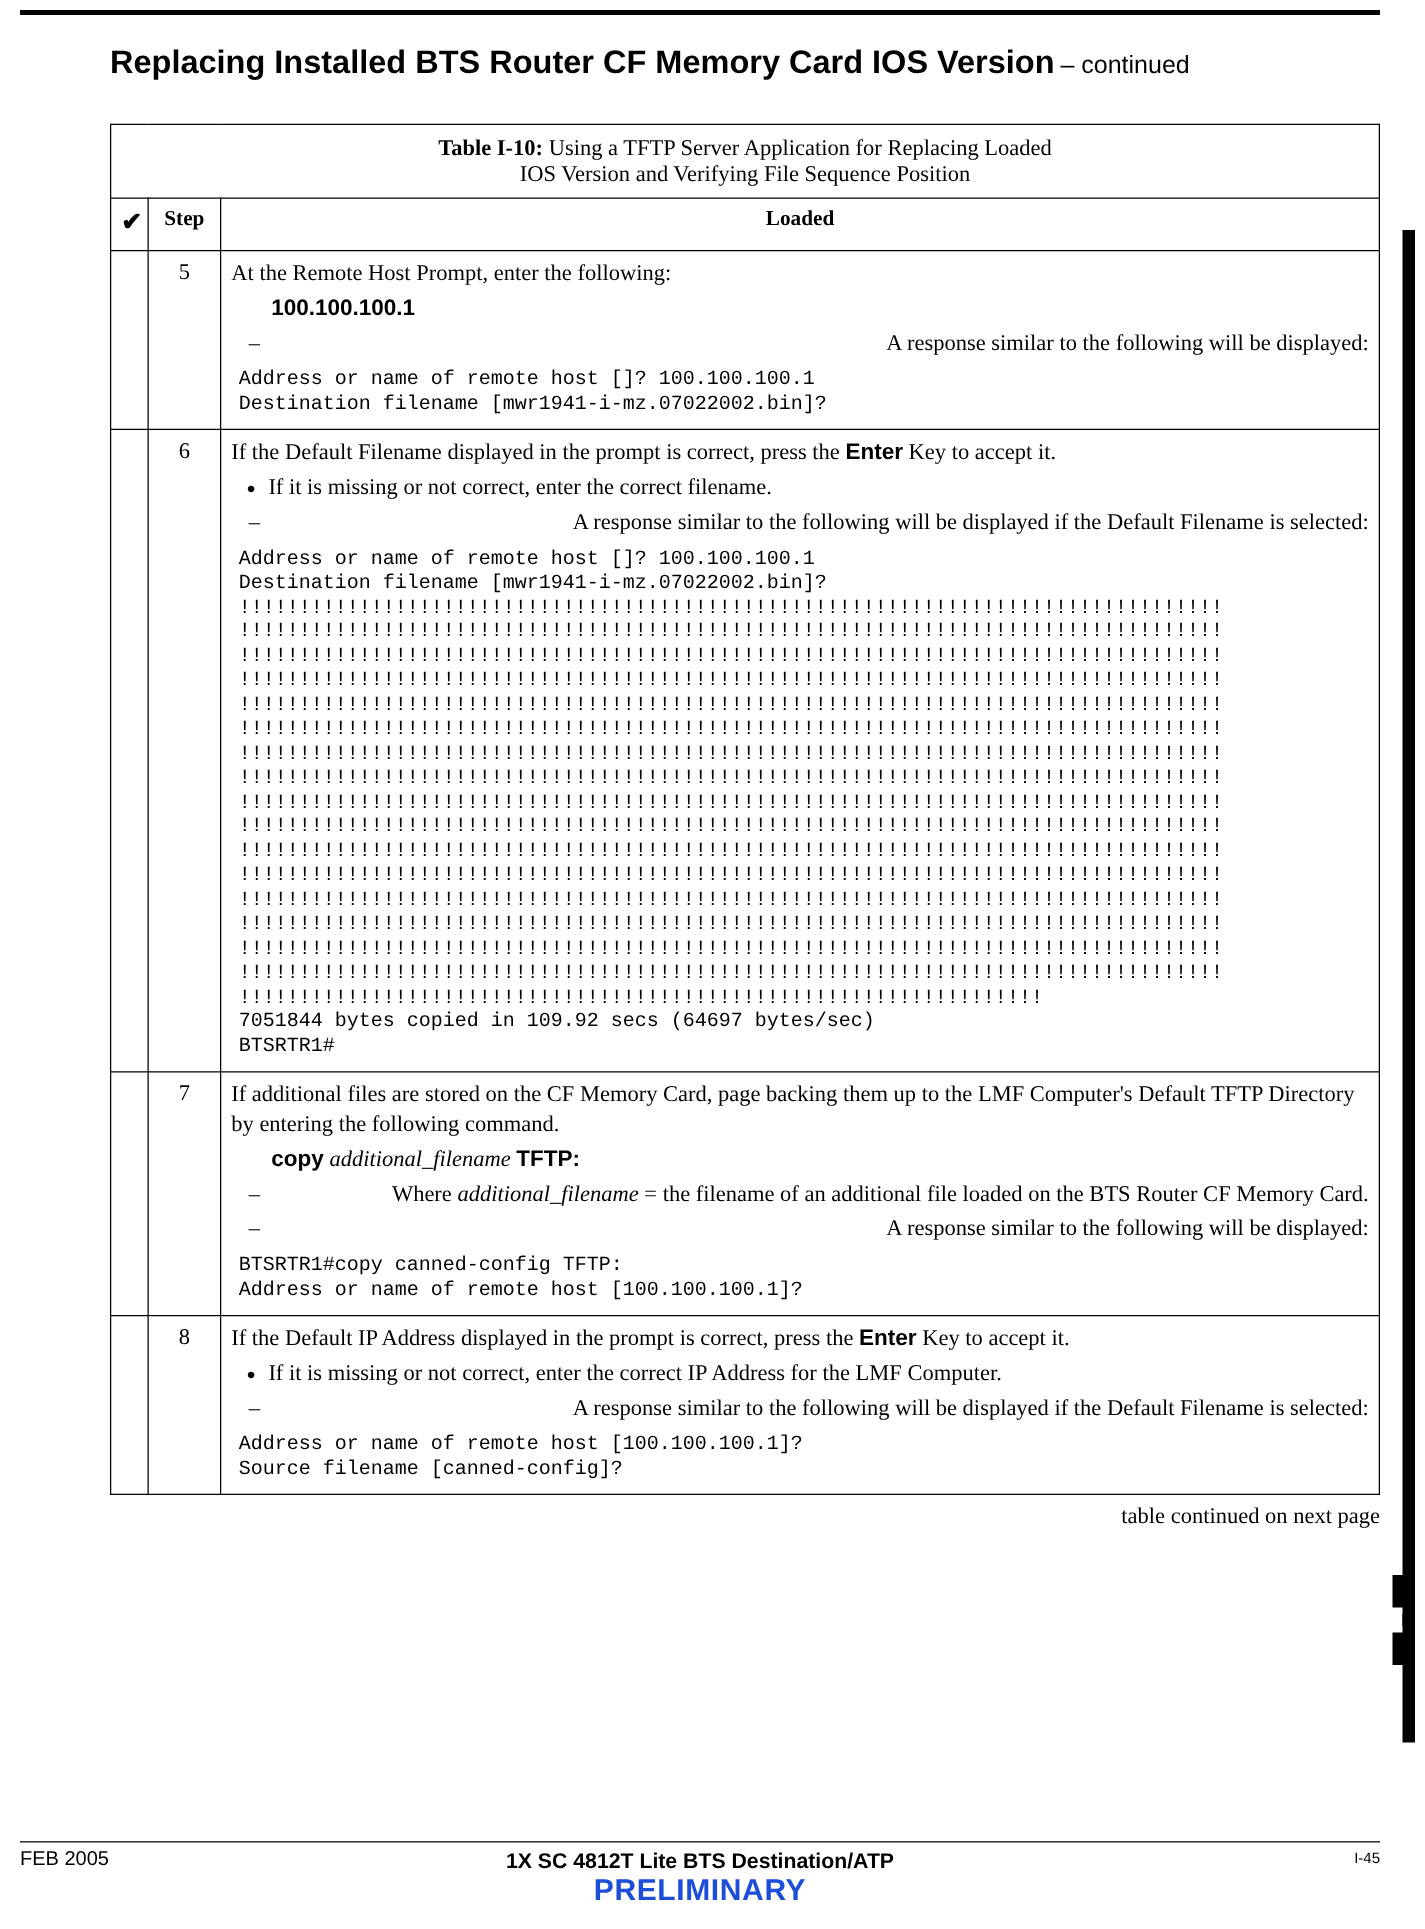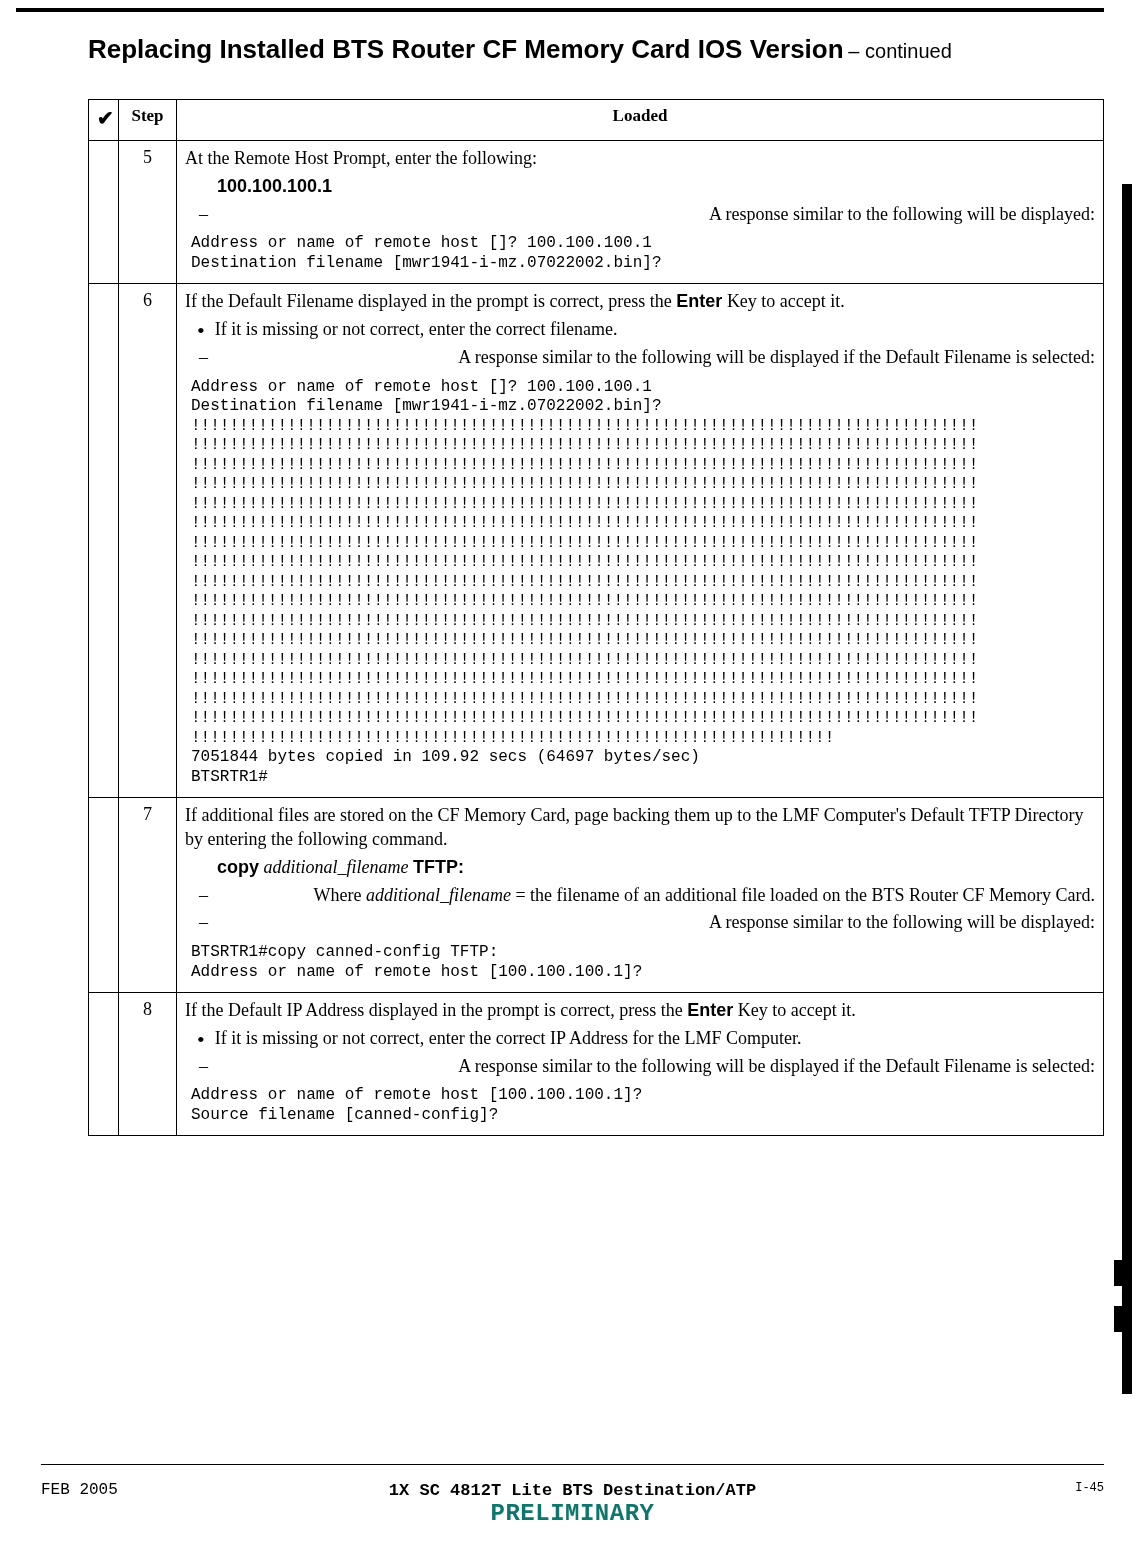--- a/index.html
+++ b/index.html
@@ -77,32 +77,31 @@
   .ital { font-style: italic; }
   .contnote {
     text-align: right;
     font-size: 18px;
     margin-top: 6px;
   }
   .footer {
     position: absolute;
     left: 16px; right: 36px; bottom: 16px;
     border-top: 1.5px solid #000;
-    padding-top: 16px;
-    font-family: Liberation Mono, monospace;
+    padding-top: 5px;
+    font-family: Liberation Sans, sans-serif;
     display: grid;
     grid-template-columns: 1fr auto 1fr;
     align-items: start;
     column-gap: 10px;
-    margin-left: 25px;
   }
   .footer .date { font-size: 16px; }
   .footer .center { text-align: center; }
   .footer .center .line1 { font-weight: bold; font-size: 17px; }
-  .footer .center .line2 { font-weight: bold; font-size: 24px; color: #0f766e; letter-spacing: 0.5px; }
+  .footer .center .line2 { font-weight: bold; font-size: 24px; color: #1d4ed8; letter-spacing: 0.5px; }
   .footer .pnum { text-align: right; font-size: 12px; }
   .side-tab {
     position: absolute;
     right: 8px;
     top: 1260px;
     width: 18px;
     text-align: center;
   }
   .side-tab .blk {
     background: #000;
@@ -136,20 +135,26 @@
     <span class="title-cont">  – continued</span>
   </div>
 
   <table class="proc">
     <colgroup>
       <col class="c-check">
         <col class="c-step">
         <col class="c-action">
     </colgroup>
     <tbody>
+        <tr>
+      <td colspan="3" class="caption-cell">
+        <span class="caption-bold">Table I-10: </span><span>Using a TFTP Server Application for Replacing Loaded</span><br>
+        <span>IOS Version and Verifying File Sequence Position</span>
+      </td>
+    </tr>
     <tr>
       <th class="check-hdr">✔</th>
       <th class="step-hdr">Step</th>
       <th class="action-hdr">Loaded</th>
     </tr>
 
     <tr>
       <td class="check"></td>
       <td class="stepnum">5</td>
       <td class="action">
@@ -243,20 +248,21 @@
           <span class="dash">–</span>
           <span class="txt">A response similar to the following will be displayed if the Default Filename is selected:</span>
         </div>
         <div class="mono">Address or name of remote host [100.100.100.1]?
 Source filename [canned-config]?</div>
       </td>
     </tr>
   </tbody>
     </table>
 
+  <div class="contnote">table continued on next page</div>
 
   <div class="side-bar-long"></div>
   <div class="side-tab">
     <div class="blk"></div>
     <div class="lbl">I</div>
     <div class="blk"></div>
   </div>
 
   <div class="footer">
     <div class="date">FEB 2005</div>

